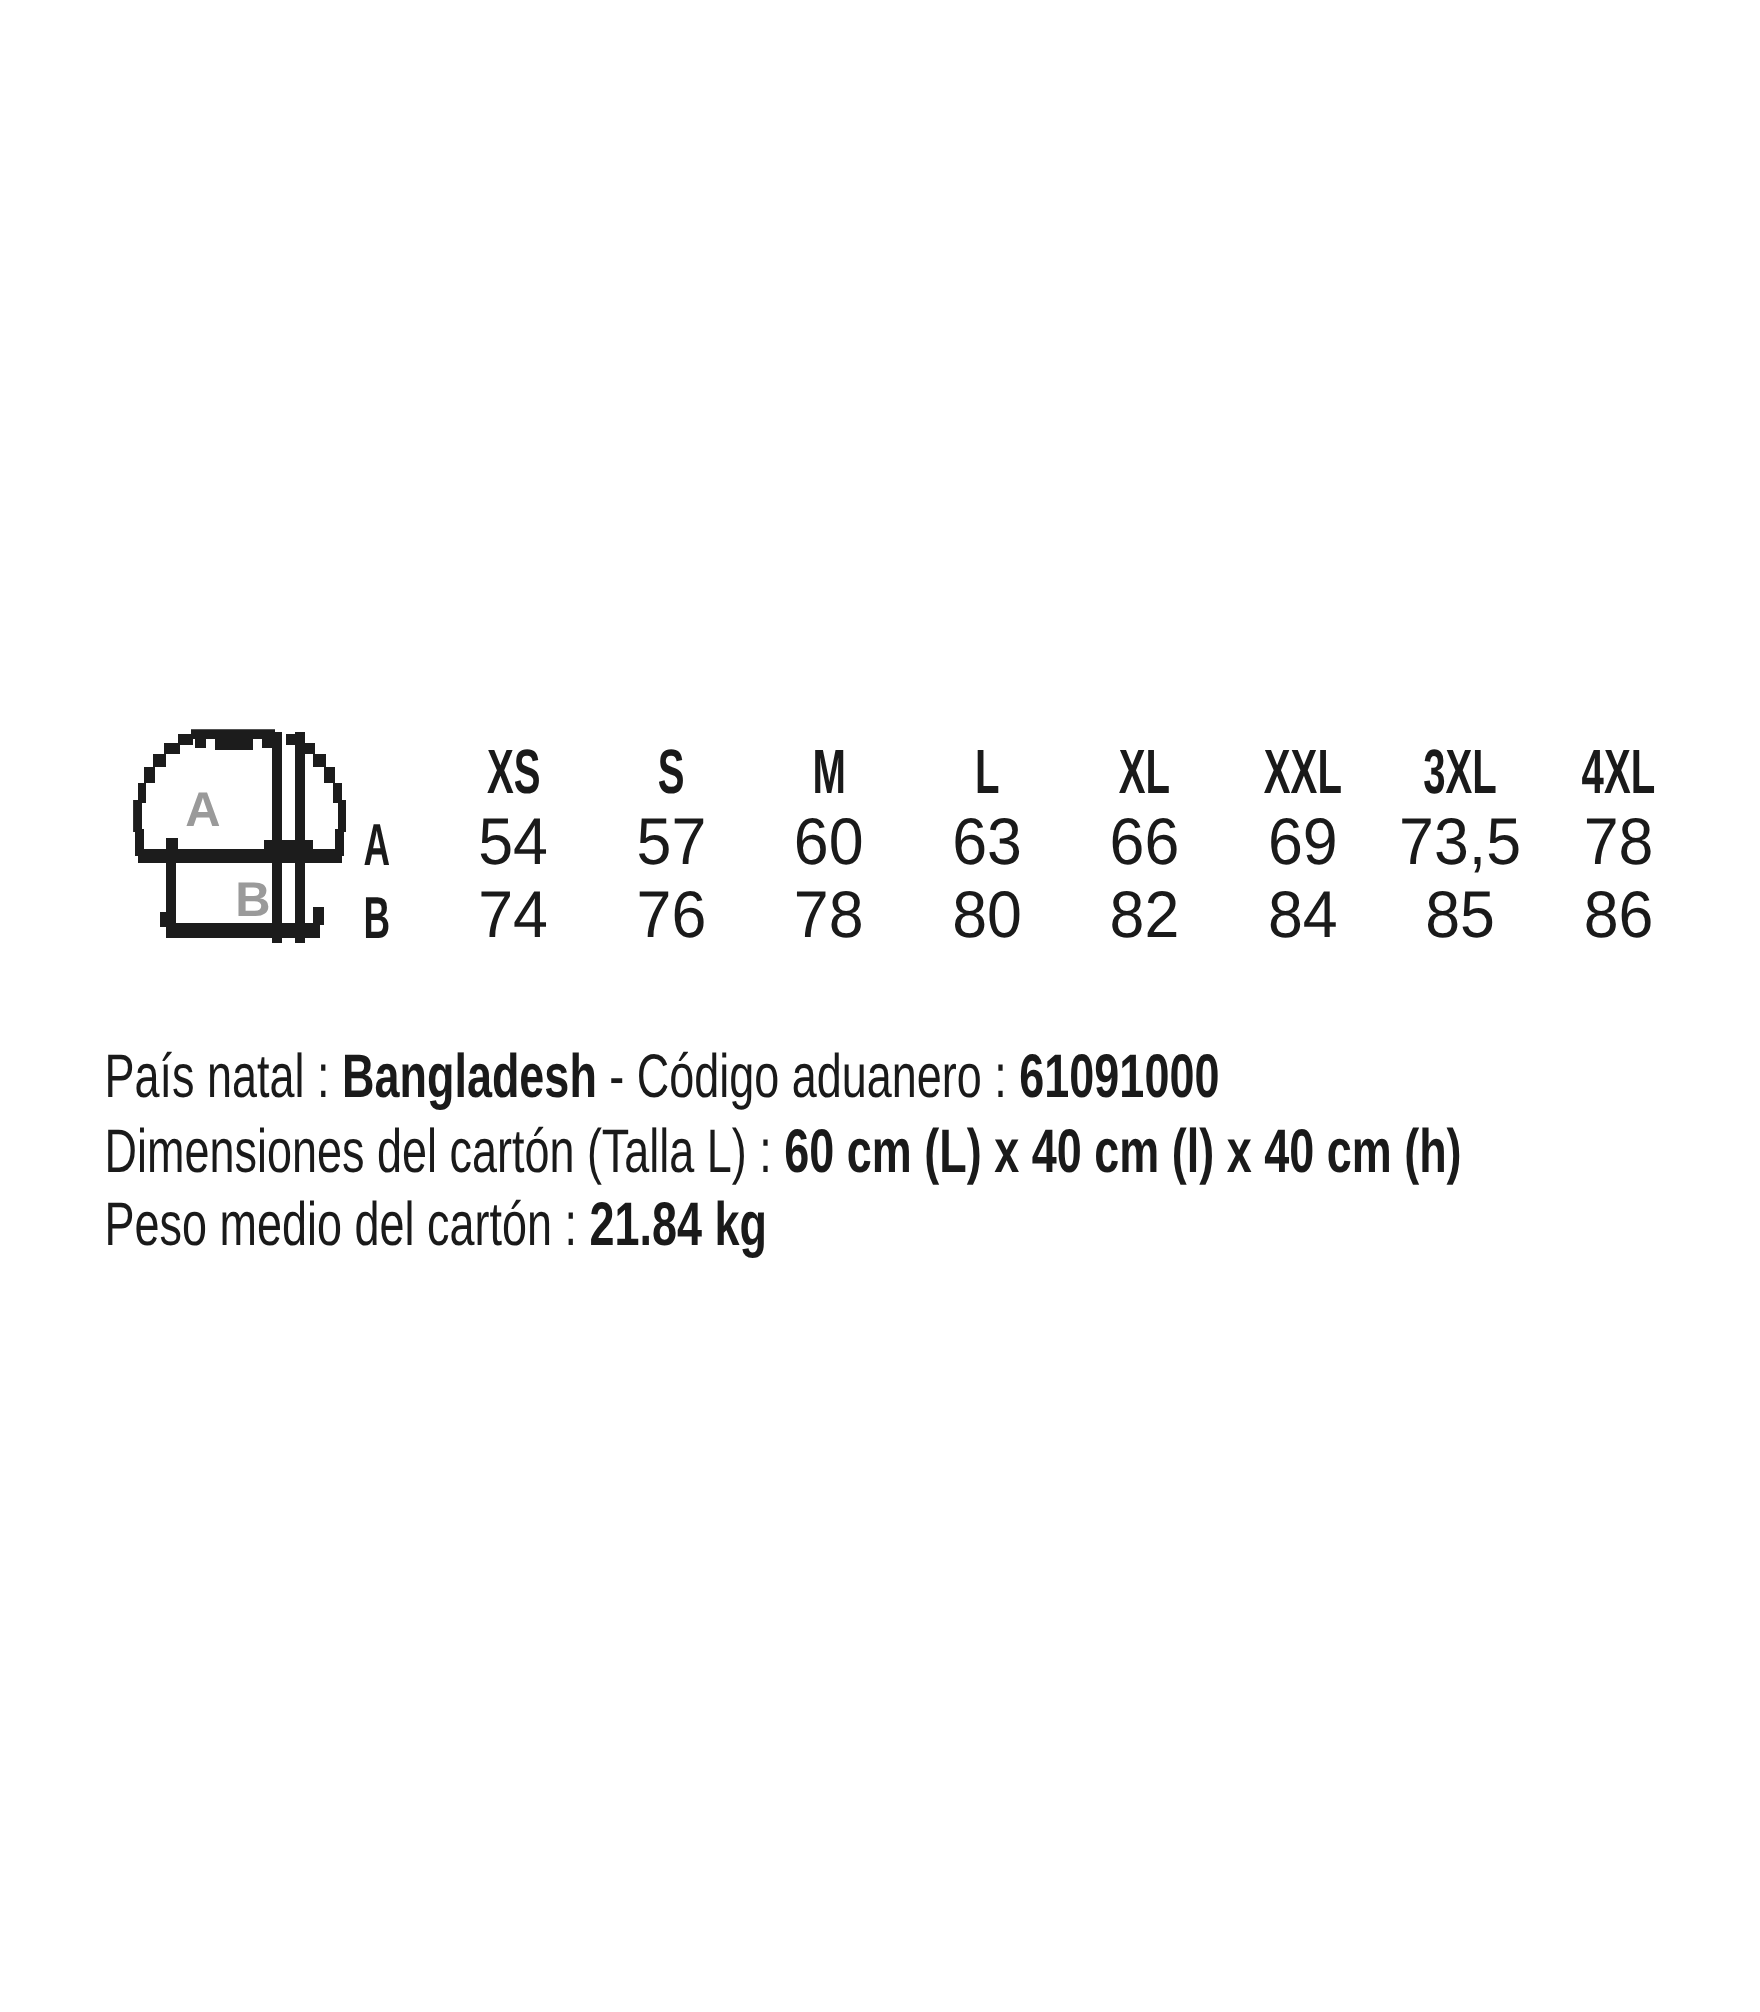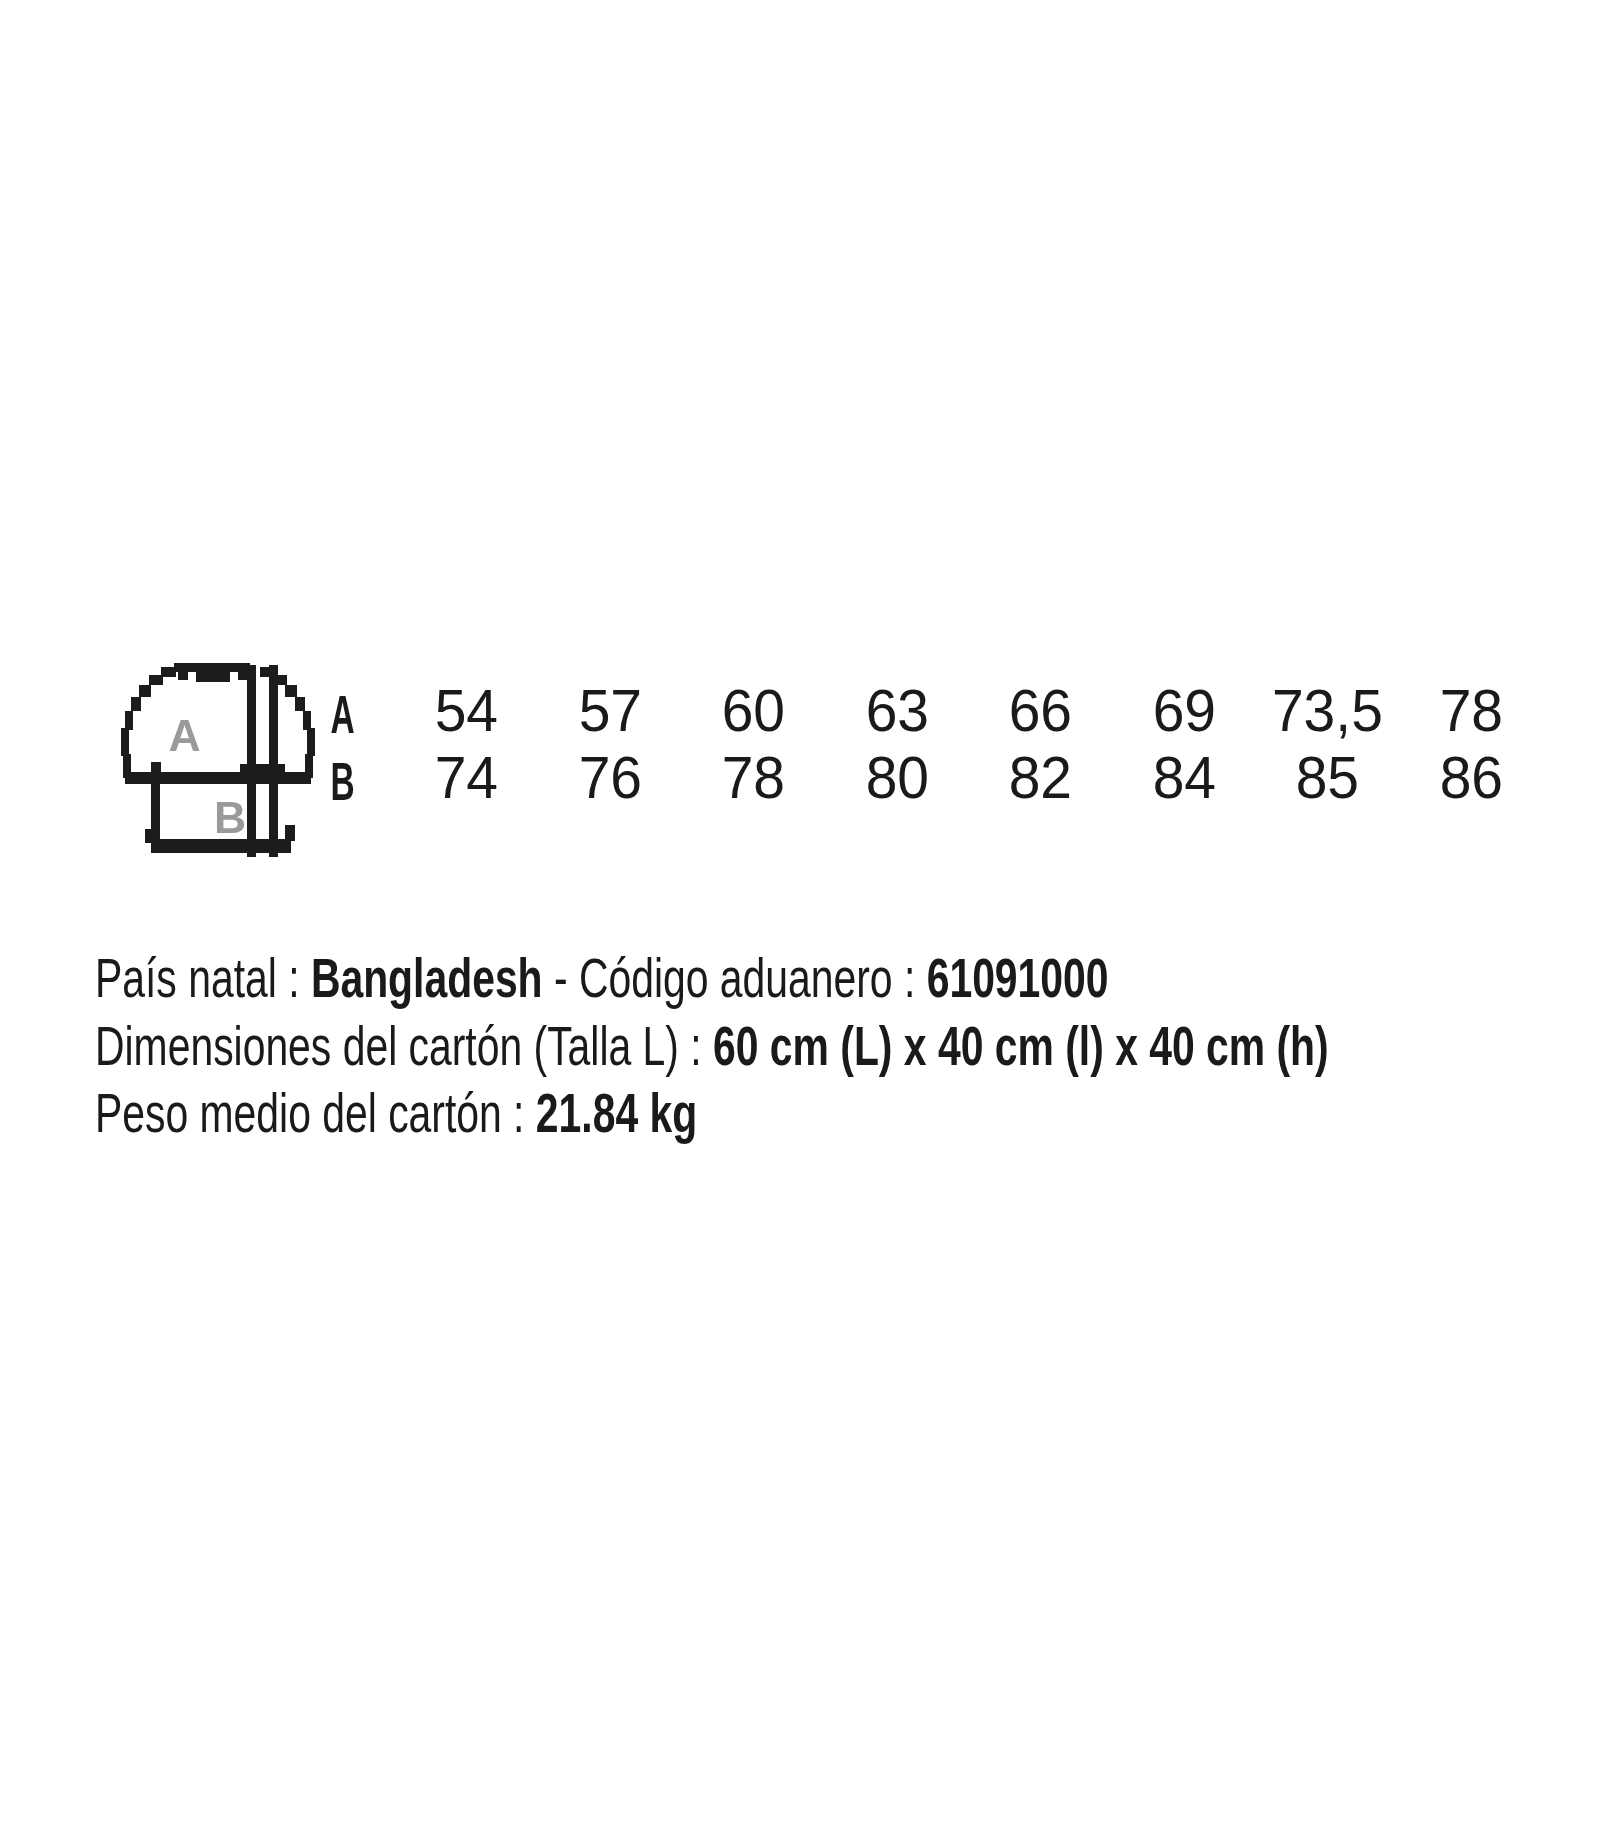--- a/index.html
+++ b/index.html
@@ -130,20 +130,48 @@
       <rect x="125" y="2" width="9" height="190"></rect>
       <rect x="146" y="2" width="9" height="190"></rect>
     </g>
 
     <text x="47" y="87" font-size="44" font-weight="bold" fill="#9a9a9a" font-family="Liberation Sans, sans-serif">A</text>
     <text x="92" y="168" font-size="44" font-weight="bold" fill="#9a9a9a" font-family="Liberation Sans, sans-serif">B</text>
   </svg>
 </div>
 
 <div class="sizes">
+  <div class="srow srow-header">
+    <div class="cell lbl"></div>
+
+  <div class="cell hdr">
+        <span>XS</span>
+      </div>
+      <div class="cell hdr">
+        <span>S</span>
+      </div>
+      <div class="cell hdr">
+        <span>M</span>
+      </div>
+      <div class="cell hdr">
+        <span>L</span>
+      </div>
+      <div class="cell hdr">
+        <span>XL</span>
+      </div>
+      <div class="cell hdr">
+        <span>XXL</span>
+      </div>
+      <div class="cell hdr">
+        <span>3XL</span>
+      </div>
+      <div class="cell hdr">
+        <span>4XL</span>
+      </div>
+    </div>
 
 <div class="srow srow-values">
       <div class="cell lbl">
         <span>A</span>
       </div>
       <div class="cell num">
         <span>54</span>
       </div>
       <div class="cell num">
         <span>57</span>

